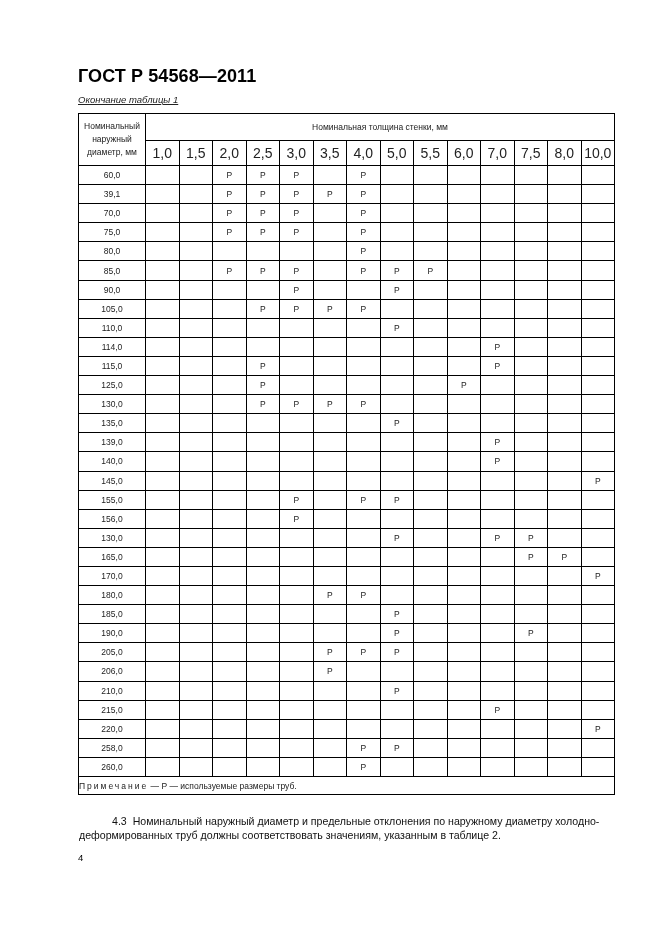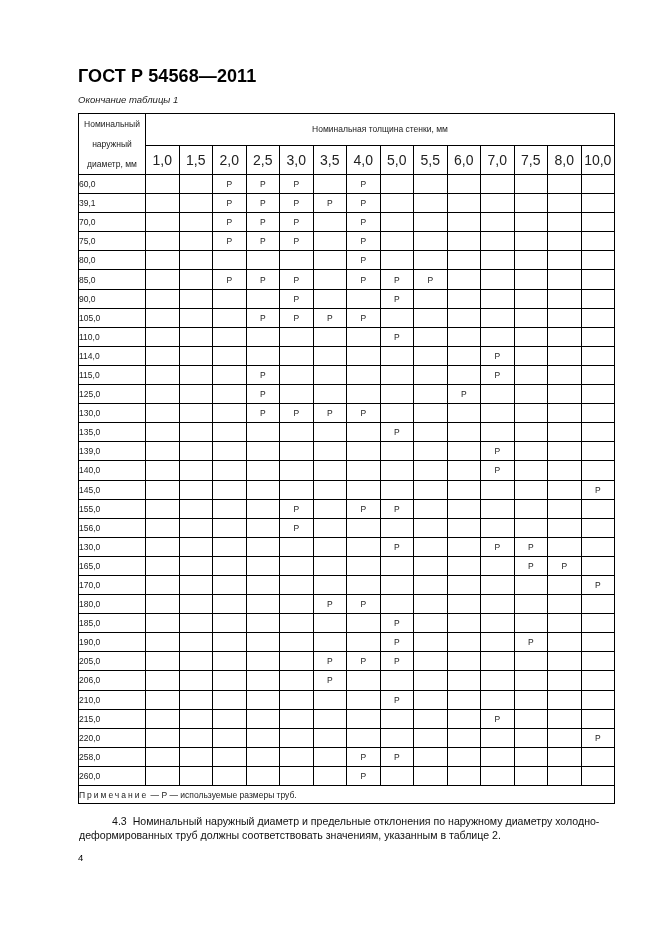--- a/index.html
+++ b/index.html
@@ -1,27 +1,27 @@
 <!DOCTYPE html>
 <html><head>
 <meta charset="utf-8">
 <style>
   html, body { margin: 0; padding: 0; background: #ffffff; }
   body { width: 661px; height: 936px; position: relative; overflow: hidden;
          font-family: "Liberation Sans", "DejaVu Sans", sans-serif; color: #000; }
   .doc-header { position: absolute; left: 78px; top: 66px; font-size: 18px; font-weight: bold; letter-spacing: 0.1px; }
-  .table-caption { position: absolute; left: 78px; top: 94px; font-size: 9.5px; font-style: italic; color: #222; }
+  .table-caption { position: absolute; left: 78px; top: 94px; font-size: 9.5px; font-style: italic; color: #222; text-decoration: underline; }
   table.spec { position: absolute; left: 78px; top: 113px; width: 537px;
                border-collapse: collapse; table-layout: fixed; font-size: 8.5px; color: #222; }
   table.spec td, table.spec th { border: 1px solid #000; padding: 0; text-align: center; font-weight: normal; }
-  table.spec th.label-head { width: 66px; font-size: 8.5px; line-height: 20px; vertical-align: middle; }
+  table.spec th.label-head { width: 66px; font-size: 8.5px; line-height: 13px; vertical-align: middle; }
   table.spec th.group-head { height: 26px; font-size: 8.5px; }
   table.spec th.col-head { height: 24px; font-size: 14px; }
   table.spec tr.data-row td { height: 18.1px; font-size: 8.5px; }
-  table.spec td.dia { text-align: left; }
+  table.spec td.dia { text-align: center; }
   table.spec td.note { text-align: left; height: 17px; font-size: 8.5px; }
   .spaced { letter-spacing: 2px; }
   .para { position: absolute; left: 79px; top: 814px; width: 540px; font-size: 10.6px; line-height: 14px; color: #111; }
   .para .indent { display: inline-block; width: 33px; }
   .page-num { position: absolute; left: 78px; top: 852px; font-size: 9.5px; }
 </style>
 </head>
 <body>
 
 <div class="doc-header">ГОСТ Р 54568—2011</div>

